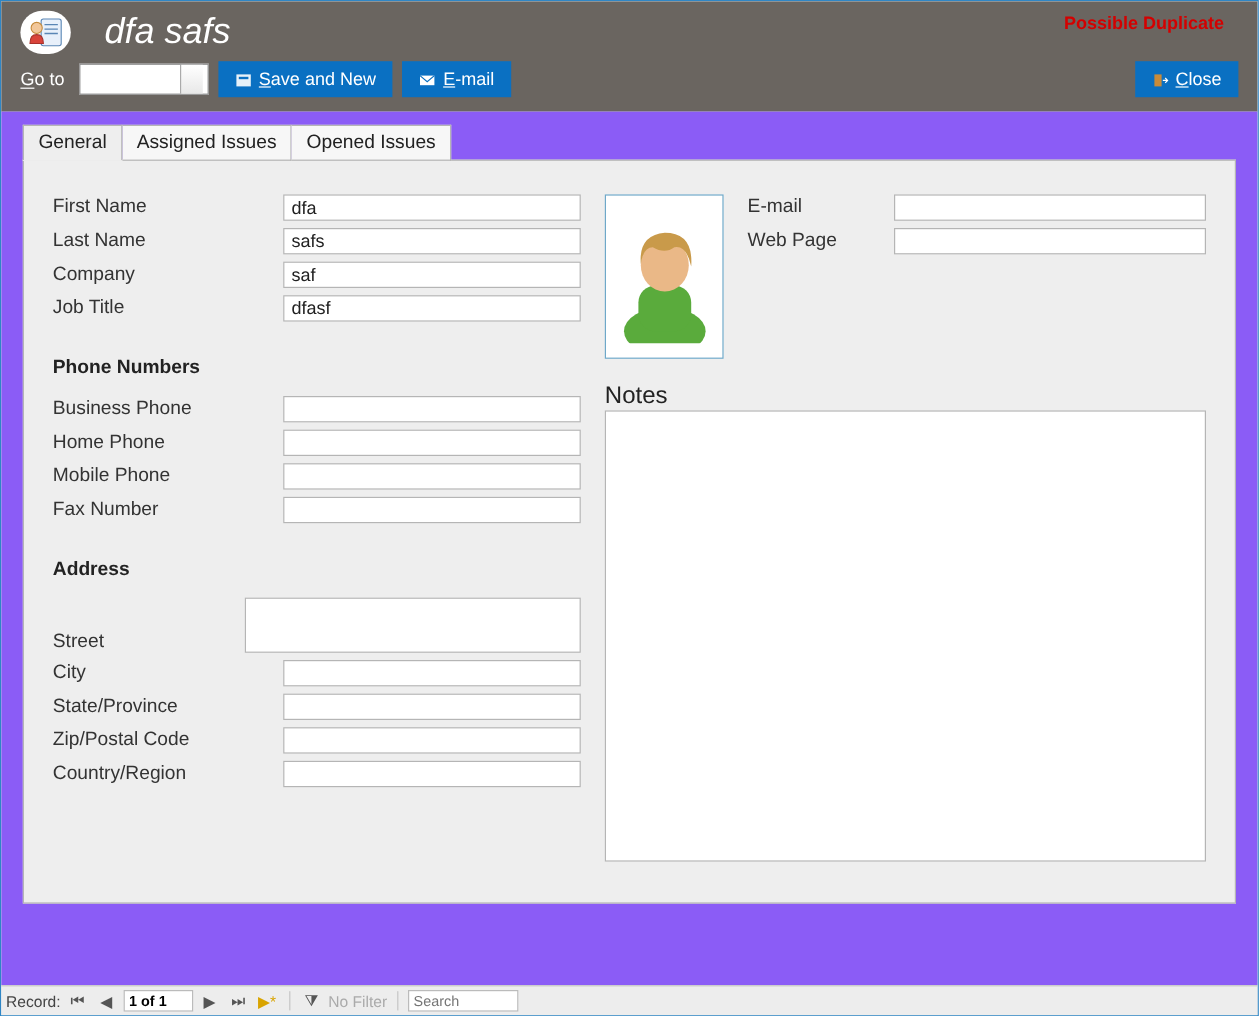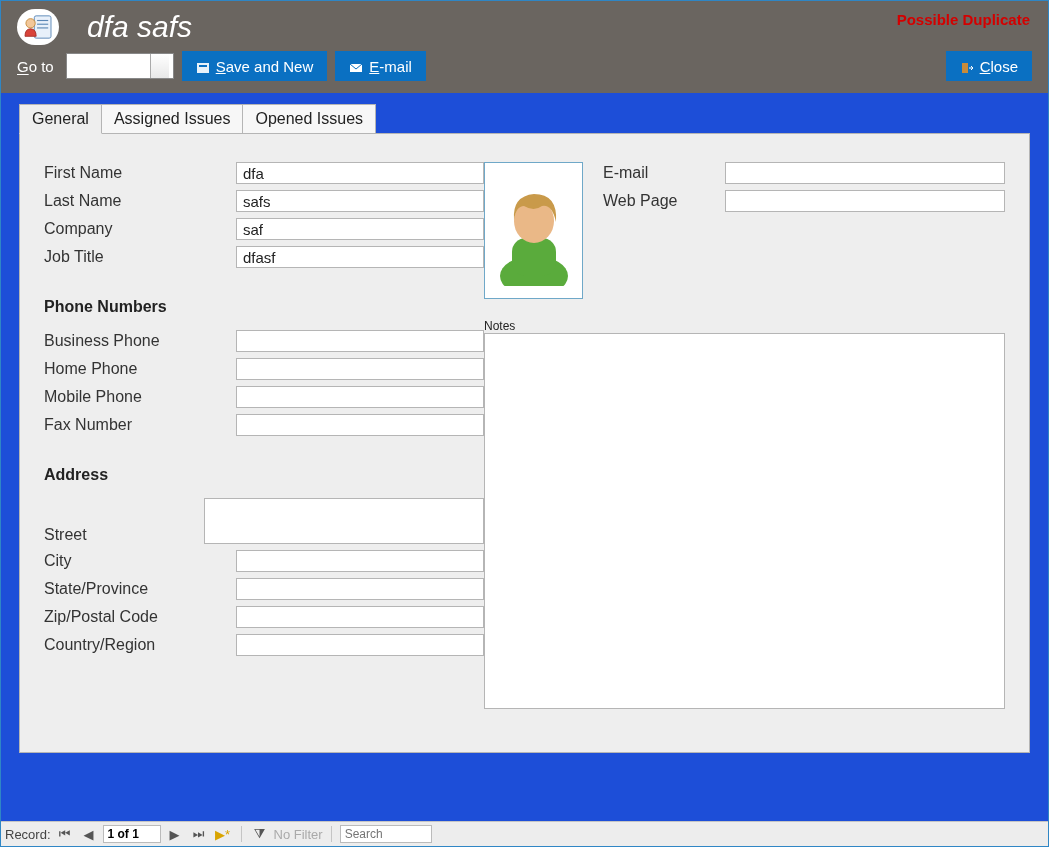--- a/index.html
+++ b/index.html
@@ -30,21 +30,21 @@
     border-radius:18px;
     display:flex; align-items:center; justify-content:center;
     margin-right:28px;
   }
   .app-icon svg { width:30px; height:26px; }
   .title-text {
     font-size:30px;
     font-weight:300;
   }
   .dup-warning {
-    position:absolute; right:18px; top:10px;
+    position:absolute; right:28px; top:10px;
     color:#d40000; font-weight:bold; font-size:15px;
   }
   .toolbar {
     display:flex; align-items:center;
     padding:0 16px 12px 16px;
     gap:8px;
   }
   .goto-label {
     color:#fff; margin-right:4px; font-size:15px;
     text-underline-offset:2px;
@@ -72,21 +72,21 @@
     padding:0 14px;
     font-size:15px;
     display:inline-flex; align-items:center; gap:6px;
     cursor:pointer;
   }
   .btn .key { text-decoration:underline; }
   .btn-close { margin-left:auto; }
   .mini-icon { width:14px; height:12px; display:inline-block; }
   .content {
     flex:1 1 auto;
-    background:#1d4ed8;
+    background:#8b5cf6;
     padding:10px 18px 0 18px;
     overflow:hidden;
   }
   .tabs {
     display:flex;
   }
   .tab {
     border:1px solid #b5b5b5;
     background:#f7f7f7;
     padding:5px 12px;
@@ -100,20 +100,21 @@
     background:#eeeeee;
     border-bottom:1px solid #eeeeee;
     z-index:2;
   }
   .panel {
     border:1px solid #b5b5b5;
     background:#eeeeee;
     padding:28px 24px 30px 24px;
     min-height:620px;
     display:flex;
+    gap:20px;
   }
   .col-left { width:440px; }
   .col-right { flex:1; }
   .row { display:flex; align-items:center; margin-bottom:6px; }
   .row label { width:160px; color:#333; font-size:16px; }
   .row input[type=text] {
     flex:1; height:22px;
     border:1px solid #b5b5b5;
     background:#fff;
     padding:2px 6px;
@@ -129,21 +130,21 @@
   .right-top { display:flex; gap:20px; }
   .avatar {
     width:99px; height:137px;
     border:1px solid #6fa8c8;
     background:#fff;
     display:flex; align-items:center; justify-content:center;
   }
   .avatar svg { width:80px; height:110px; }
   .right-fields { flex:1; }
   .right-fields .row label { width:90px; }
-  .notes-label { margin-top:20px; font-size:12px; display:block; margin-bottom:0;}
+  .notes-label { margin-top:20px; font-size:20px; display:block; margin-bottom:0;}
   .notes-box {
     width:100%; height:376px;
     border:1px solid #b5b5b5; background:#fff;
     resize:none; padding:4px; font-size:15px;
   }
   
   .statusbar {
     height:25px;
     background:#ededed;
     border-top:1px solid #c5c5c5;

